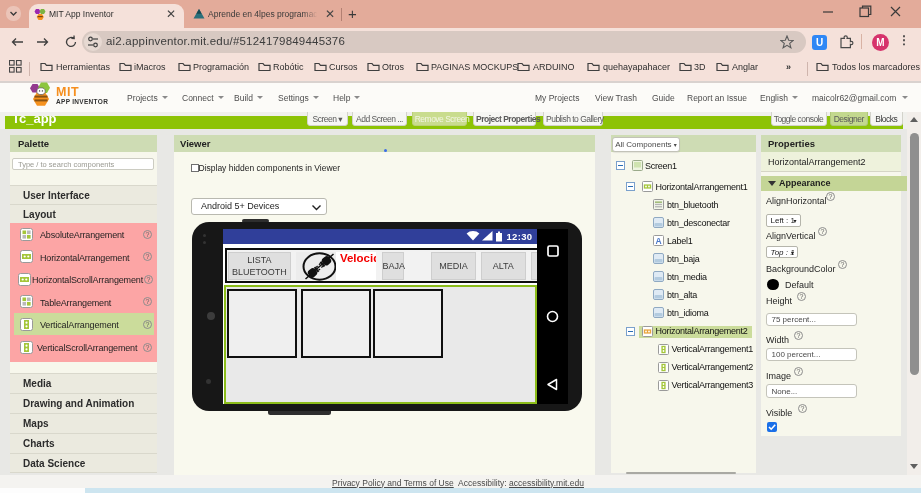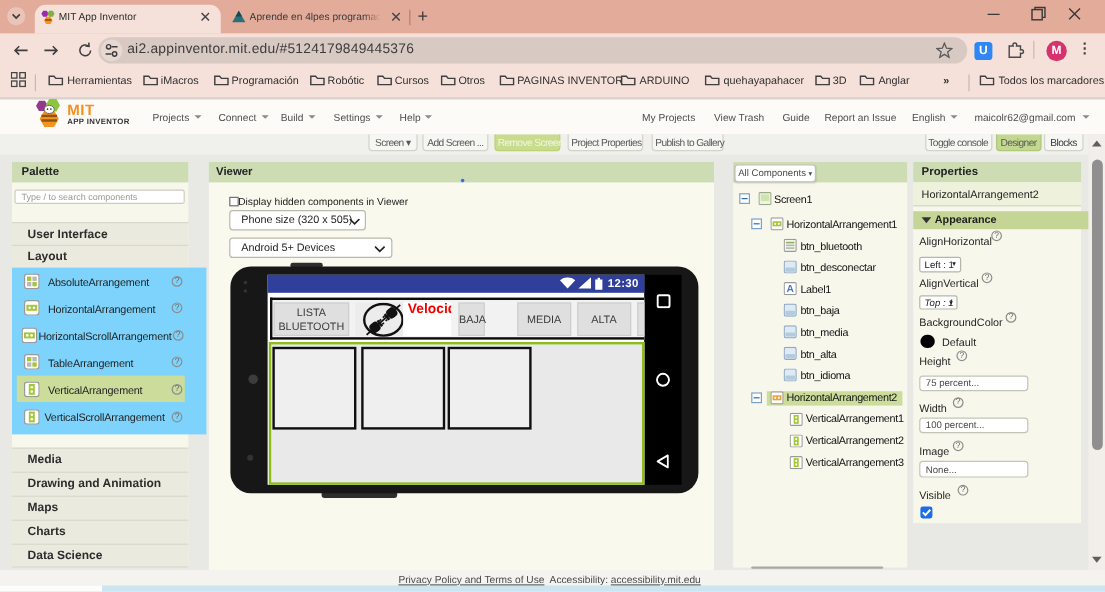--- a/index.html
+++ b/index.html
@@ -39,21 +39,21 @@
 .gbtn { position:absolute; top:-3.7px; height:17px; background:#f6f6f3; border:1px solid #d3d3cb; border-radius:3px; font-size:8.5px; white-space:nowrap; letter-spacing:-0.5px; color:#5a5a5a; text-align:center; line-height:18px; padding:0 2px; }
 #tcapp { position:absolute; left:7px; top:-5px; font-size:13px; font-weight:bold; color:#fff; }
 
 
 .panel { position:absolute; background:#f7f7ec; }
 .phead { height:17px; background:#cedcb4; font-size:9.5px; font-weight:bold; color:#222; line-height:17px; padding-left:8px; }
 
 #palette { left:10px; top:135px; width:147px; height:338px; }
 #psearch { position:absolute; left:2px; top:22.5px; width:142px; height:12.5px; background:#fff; border:1px solid #ccccc2; border-radius:2px; font-size:7.5px; color:#9a9a92; line-height:11px; padding-left:5px; }
 .sect { position:absolute; left:0; width:147px; background:#ebeadf; border-top:1px solid #d9d8cc; font-size:10px; font-weight:bold; color:#2c2c2c; padding-left:13px; }
-#plist { position:absolute; left:0; top:87.5px; width:162px; height:139.5px; background:#7dd3fc; }
+#plist { position:absolute; left:0; top:87.5px; width:147px; height:139.5px; background:#fca5a5; }
 .prow { position:absolute; left:0; width:147px; height:22.6px; }
 .prow .nm { position:absolute; left:30px; top:7.5px; font-size:9px; letter-spacing:-0.15px; color:#1f1f1f; white-space:nowrap; }
 .qm { position:absolute; width:9px; height:9px; border:1px solid #8d8d8d; border-radius:50%; font-size:7px; color:#666; text-align:center; line-height:8px; }
 
 #viewer { left:174px; top:135px; width:421px; height:342px; background:#f9f9ee; }
 #vchk { position:absolute; left:17px; top:28.5px; width:8px; height:8px; background:#fff; border:1px solid #6f6f6f; }
 #vchkl { position:absolute; left:24.5px; top:28px; font-size:8.5px; color:#1d1d1d; }
 .vsel { position:absolute; left:17px; background:#fff; border:1px solid #b9b9b0; border-radius:3px; font-size:9px; white-space:nowrap; color:#1d1d1d; line-height:15.5px; padding-left:9px; }
 
 #comps { left:611px; top:135px; width:145px; height:338px; }
@@ -173,21 +173,21 @@
       <path d="M1 2.5 h4 l1.5 1.8 h5.5 v5.2 h-11 Z" fill="none" stroke="#3f3f3f" stroke-width="1.2"></path>
     </svg>
     <div class="bm" style="left:329px">Cursos</div>
 <svg class="fold" style="left:367px" width="13" height="11">
       <path d="M1 2.5 h4 l1.5 1.8 h5.5 v5.2 h-11 Z" fill="none" stroke="#3f3f3f" stroke-width="1.2"></path>
     </svg>
     <div class="bm" style="left:382px">Otros</div>
 <svg class="fold" style="left:416px" width="13" height="11">
       <path d="M1 2.5 h4 l1.5 1.8 h5.5 v5.2 h-11 Z" fill="none" stroke="#3f3f3f" stroke-width="1.2"></path>
     </svg>
-    <div class="bm" style="left:431px">PAGINAS INVENTOR</div>
+    <div class="bm" style="left:431px">PAGINAS MOCKUPS</div>
 <svg class="fold" style="left:517px" width="13" height="11">
       <path d="M1 2.5 h4 l1.5 1.8 h5.5 v5.2 h-11 Z" fill="none" stroke="#3f3f3f" stroke-width="1.2"></path>
     </svg>
     <div class="bm" style="left:533px">ARDUINO</div>
 <svg class="fold" style="left:587px" width="13" height="11">
       <path d="M1 2.5 h4 l1.5 1.8 h5.5 v5.2 h-11 Z" fill="none" stroke="#3f3f3f" stroke-width="1.2"></path>
     </svg>
     <div class="bm" style="left:603px">quehayapahacer</div>
 <svg class="fold" style="left:679px" width="13" height="11">
       <path d="M1 2.5 h4 l1.5 1.8 h5.5 v5.2 h-11 Z" fill="none" stroke="#3f3f3f" stroke-width="1.2"></path>
@@ -224,24 +224,27 @@
 <div class="menu" style="left:278px;">Settings<span class="dcar"></span></div>
 <div class="menu" style="left:333px;">Help<span class="dcar"></span></div>
 <div class="menu" style="left:535px;">My Projects</div>
 <div class="menu" style="left:595px;">View Trash</div>
 <div class="menu" style="left:652px;">Guide</div>
 <div class="menu" style="left:687px;">Report an Issue</div>
 <div class="menu" style="left:760px;">English<span class="dcar"></span></div>
 <div class="menu" style="left:812px;">maicolr62@gmail.com<span class="dcar" style="margin-left:6px;"></span></div>
 
 <div class="abs" id="clipwrap">
+<div id="greenbar">
+      <div id="tcapp">Tc_app</div>
+    </div>
 <div class="gbtn" style="left:306.5px;width:41.5px;">Screen ▾</div>
 <div class="gbtn" style="left:352px;width:55px;">Add Screen ...</div>
 <div class="gbtn" style="left:411.7px;width:55px;background:#c9dc8e;color:#f2f5e4;border-color:#bcd178;">Remove Screen</div>
-<div class="gbtn" style="left:473px;width:63px;">Project Properties</div>
+<div class="gbtn" style="left:473px;width:63px;font-weight:bold;">Project Properties</div>
 <div class="gbtn" style="left:543px;width:59.5px;">Publish to Gallery</div>
 <div class="gbtn" style="left:770.5px;width:56px;">Toggle console</div>
 <div class="gbtn" style="left:829.5px;width:38.5px;background:#c3d88e;color:#5a5a5a;border-color:#b0c87a;">Designer</div>
 <div class="gbtn" style="left:869.5px;width:33.5px;color:#3a3a3a;">Blocks</div>
 </div>
 
 <div class="panel" id="palette">
 <div class="phead">Palette</div>
 <div id="psearch">Type / to search components</div>
 <div class="sect" style="top:49.5px;height:19px;line-height:19px;">User Interface</div>
@@ -316,23 +319,20 @@
 <div class="sect" style="top:278px;height:20px;line-height:20px;">Maps</div>
 <div class="sect" style="top:298px;height:20px;line-height:20px;">Charts</div>
 <div class="sect" style="top:318px;height:20px;line-height:20px;border-bottom:1px solid #d9d8cc;">Data Science</div>
 </div>
 
 <div class="panel" id="viewer">
 <div class="phead" style="padding-left:6px;">Viewer</div>
 <div class="abs" style="left:210px;top:14px;width:3px;height:3px;border-radius:50%;background:#3b6ce8;"></div>
 <div id="vchk"></div>
 <div id="vchkl">Display hidden components in Viewer</div>
-<div class="vsel" style="top:39.5px;width:114px;height:17px;">Phone size (320 x 505)<svg width="9" height="6" style="position:absolute;right:4px;top:6px">
-        <path d="M0.5 0.5 L4.5 4.5 L8.5 0.5" stroke="#222" stroke-width="1.4" fill="none"></path>
-      </svg></div>
 <div class="vsel" style="top:63px;width:136px;height:17px;">Android 5+ Devices<svg width="9" height="6" style="position:absolute;right:5px;top:6px">
         <path d="M0.5 0.5 L4.5 4.5 L8.5 0.5" stroke="#222" stroke-width="1.4" fill="none"></path>
       </svg></div>
 </div>
 
 <div class="abs" style="left:242px;top:218.5px;width:27px;height:4px;background:#2e2e2e;border-radius:2px;"></div>
 <div class="abs" style="left:268px;top:409px;width:63px;height:5.5px;background:#2e2e2e;border-radius:2.5px;"></div>
 <div class="abs" id="phone"></div>
 <div class="abs" id="pscreen"></div>
 <div class="abs" id="pnav"></div>

